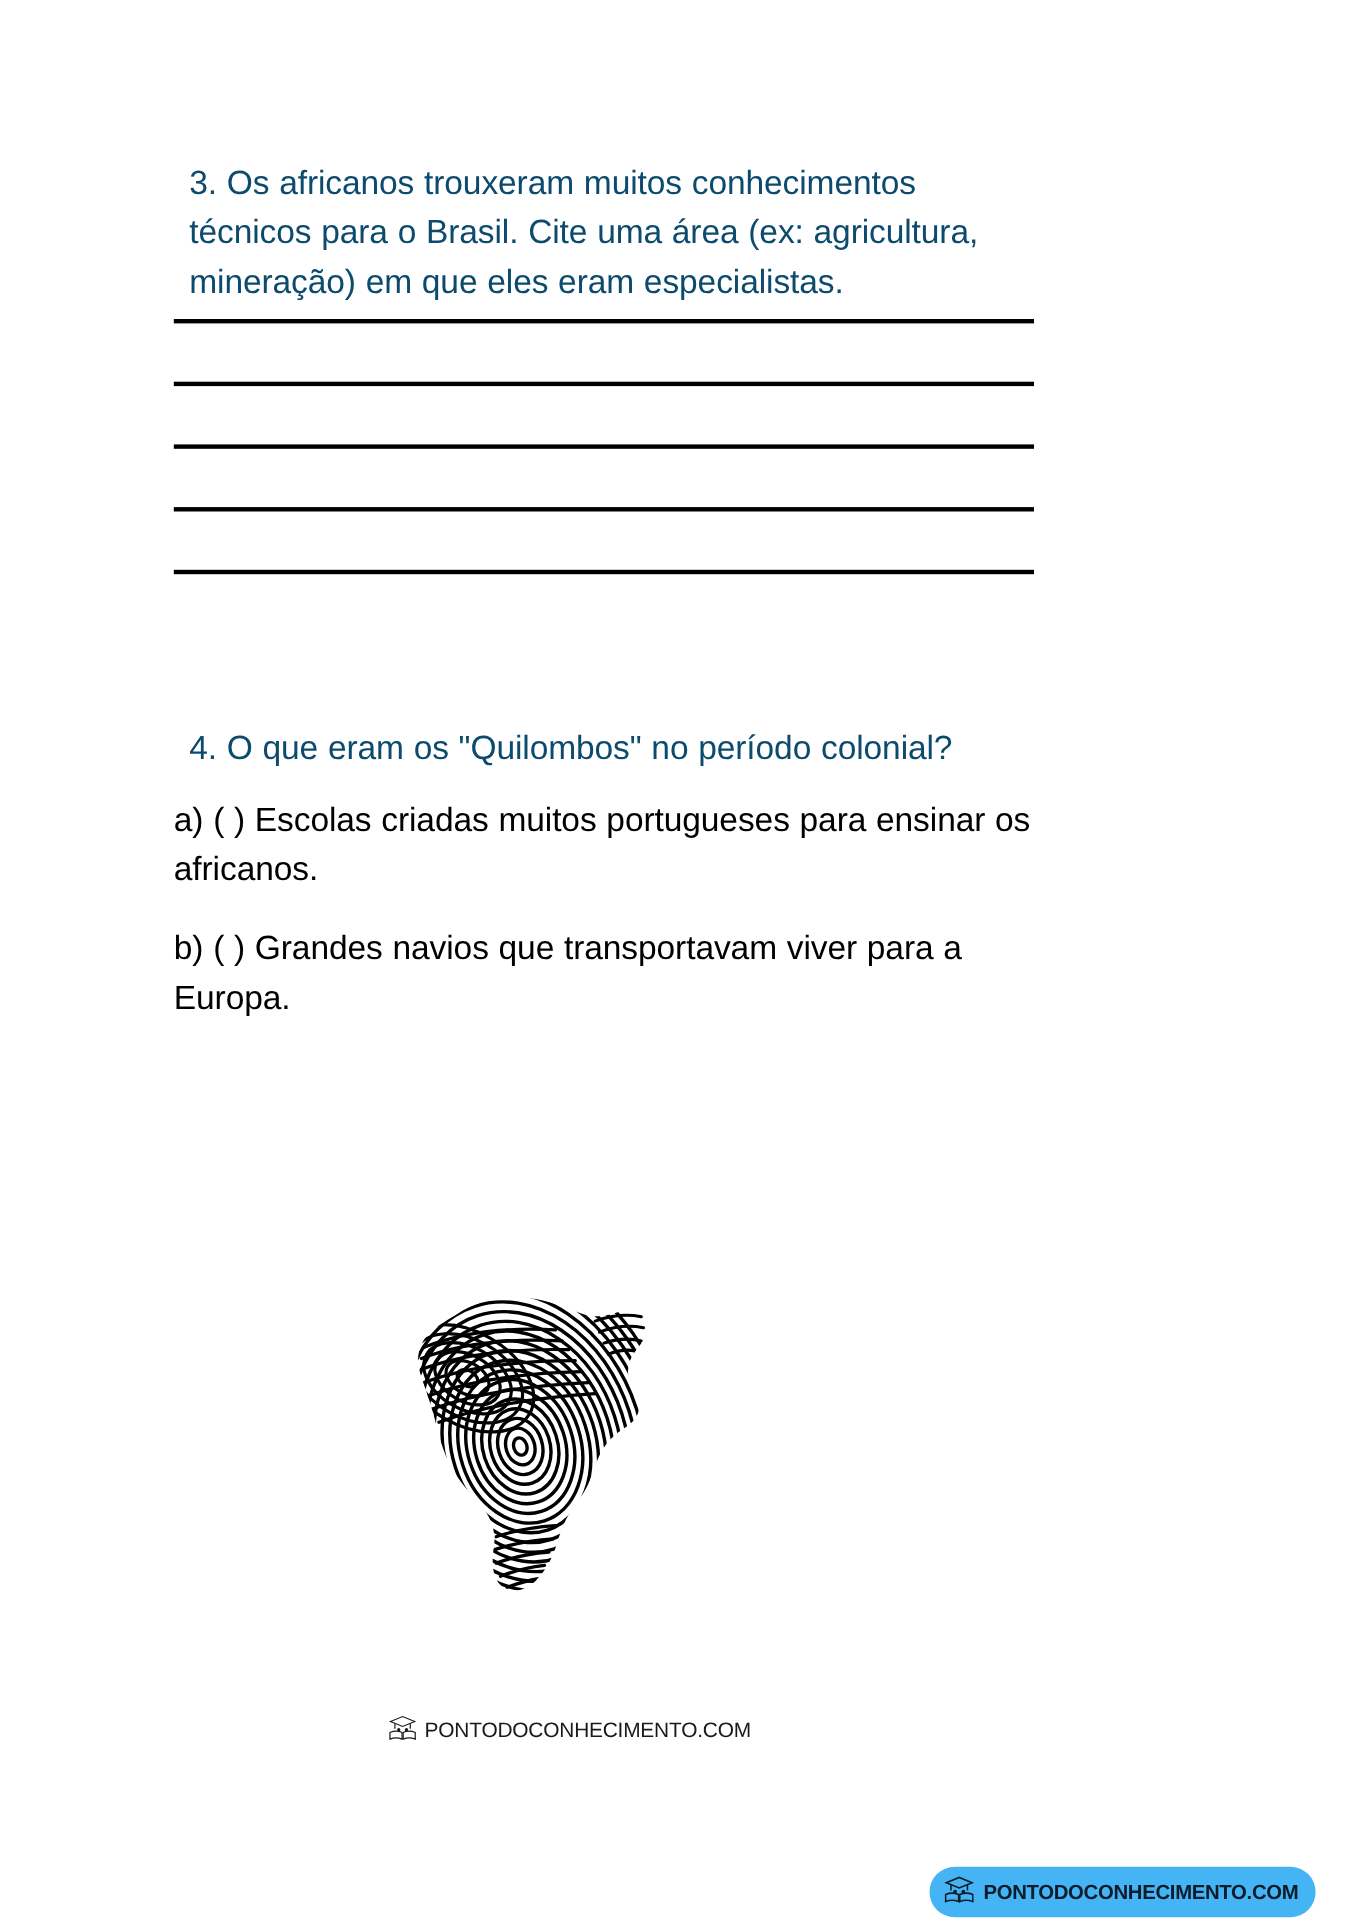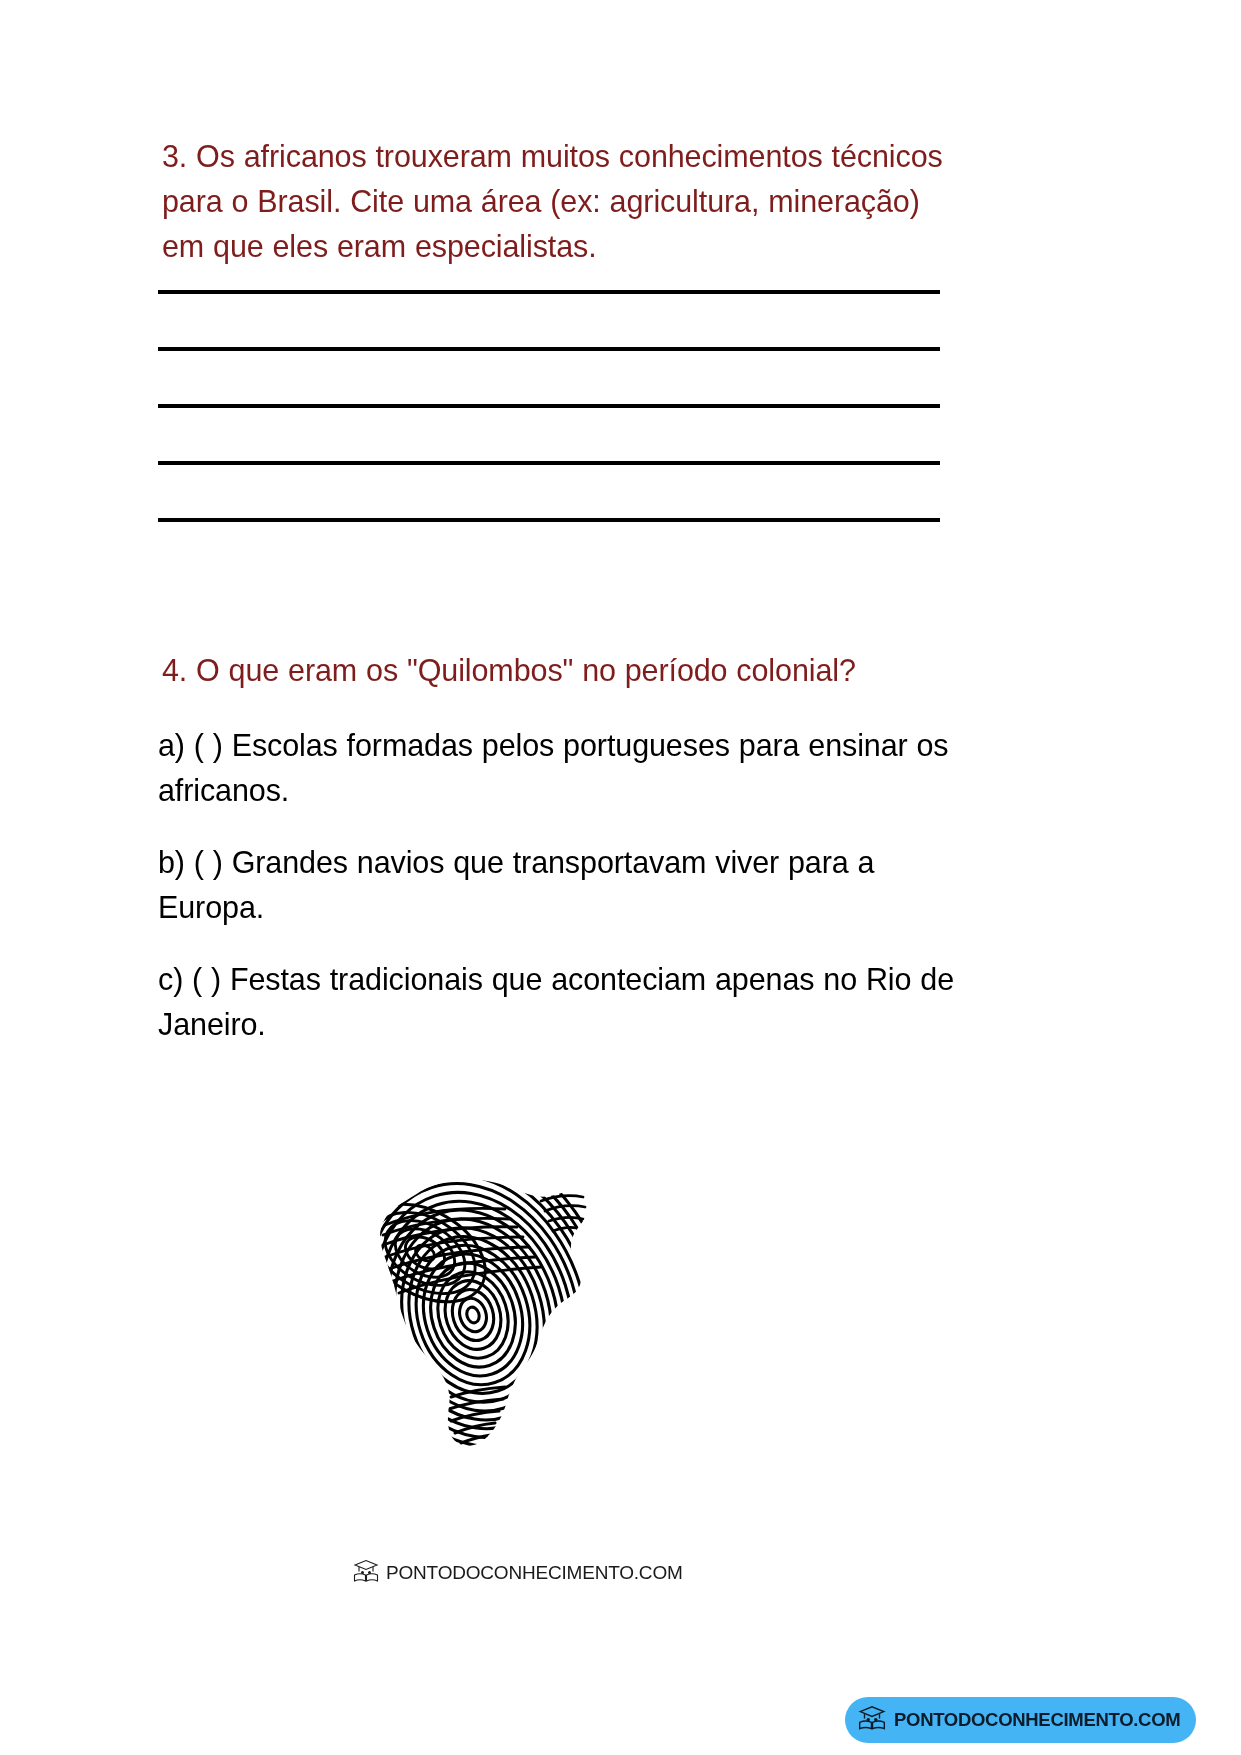--- a/index.html
+++ b/index.html
@@ -20,22 +20,22 @@
     position: absolute;
     inset: 0;
     background: #ffffff;
   }
 
   
   .q-text {
     font-size: 30.5px;
     line-height: 45px;
     letter-spacing: -0.1px;
-    color: #7f1d1d;
-    margin: 4px;
+    color: #0c4a6e;
+    margin: 14px;
     word-spacing: 0.5px;
   }
 
   .block-q3 {
     position: absolute;
     left: 158px;
     top: 130px;
     width: 800px;
   }
 
@@ -141,23 +141,22 @@
     <div class="rule"></div>
     <div class="rule"></div>
     <div class="rule"></div>
   </div>
 
   <div class="block-q4">
     <p class="q-text">4. O que eram os "Quilombos" no período colonial?</p>
   </div>
 
   <div class="options">
-    <p class="option">a) (  ) Escolas formadas pelos portugueses para ensinar os africanos.</p>
+    <p class="option">a) (  ) Escolas criadas muitos portugueses para ensinar os africanos.</p>
     <p class="option">b) (  ) Grandes navios que transportavam viver para a Europa.</p>
-    <p class="option">c) (  ) Festas tradicionais que aconteciam apenas no Rio de Janeiro.</p>
   </div>
 
   <div class="illustration">
     <svg width="290" height="300" viewBox="0 0 290 300" xmlns="http://www.w3.org/2000/svg" aria-hidden="true">
       <defs>
         <clipPath id="africaShape">
           <path d="M60,30 C80,16 108,12 132,16 C150,19 162,26 176,30
                    C190,34 202,30 212,26 C222,22 232,26 234,36
                    C236,48 228,56 222,64 C216,72 214,82 218,92
                    C222,102 228,106 226,116 C224,128 214,132 206,138

